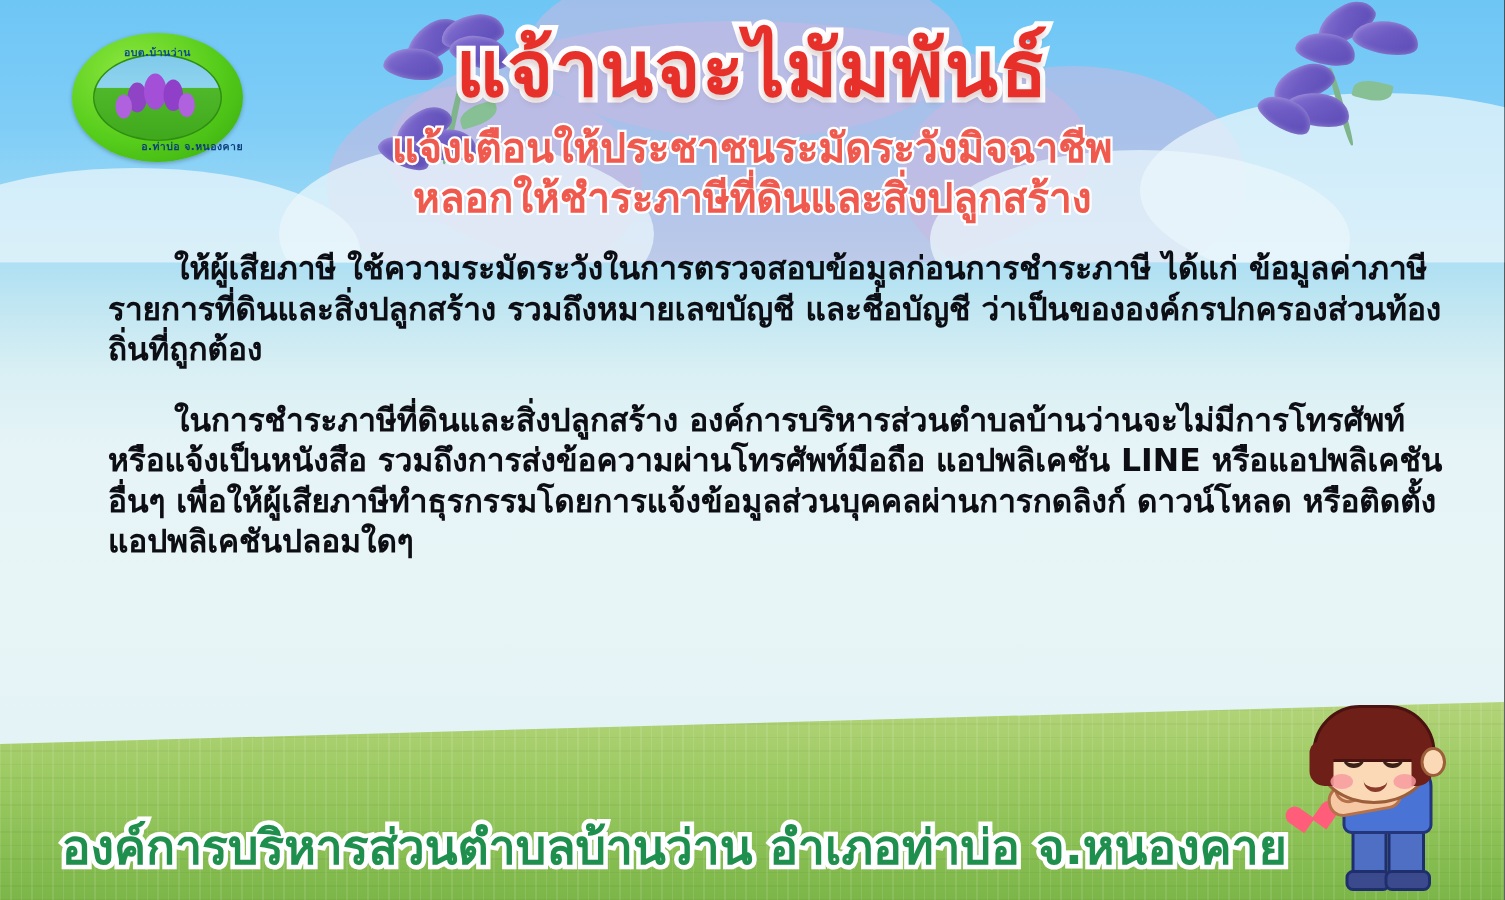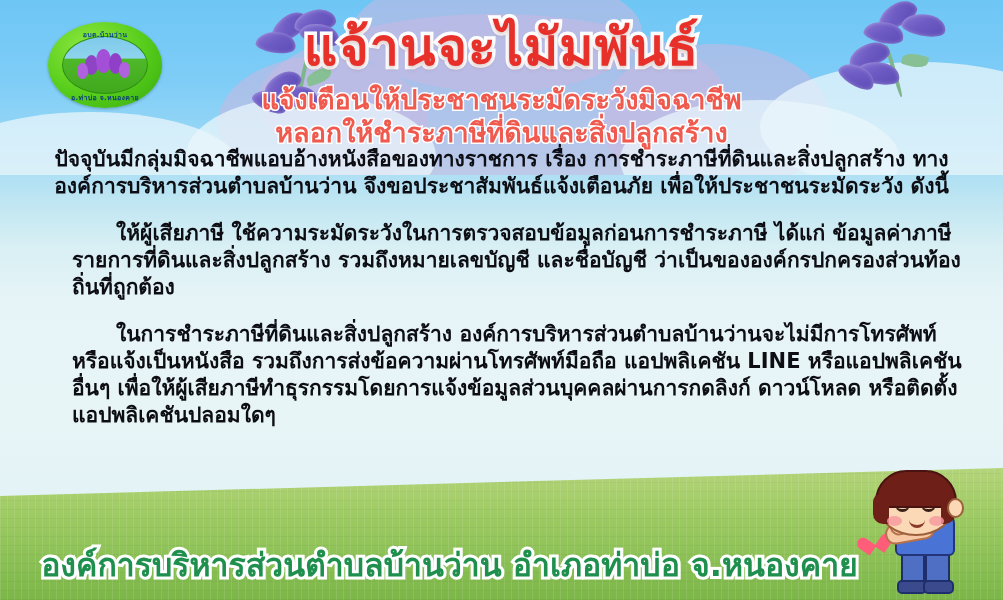--- a/index.html
+++ b/index.html
@@ -74,21 +74,21 @@
   .logo-text-top, .logo-text-bot {
     position: absolute;
     left: 0; width: 100%;
     text-align: center;
     font-size: 7px;
     font-weight: bold;
     color: #0d4a8f;
     letter-spacing: .3px;
   }
   .logo-text-top { top: 7px; }
-  .logo-text-bot { bottom: 5px; color: #0d3f7a; }
+  .logo-text-bot { bottom: 5px; color: #0d3f7a; text-align: right; }
 
   
   .petal {
     position: absolute;
     background: linear-gradient(140deg, #8f7ad6 0%, #6e5cc4 45%, #5a49b4 100%);
     border-radius: 60% 40% 55% 45% / 70% 60% 40% 30%;
     box-shadow: inset 0 0 4px rgba(255,255,255,.35);
   }
   .stem {
     position: absolute;
@@ -255,21 +255,20 @@
     <div class="petal" style="left:848px; top:44px; width:42px; height:22px; transform:rotate(-16deg);"></div>
     <div class="petal" style="left:856px; top:62px; width:44px; height:22px; transform:rotate(12deg);"></div>
     <div class="petal" style="left:838px; top:66px; width:38px; height:20px; transform:rotate(32deg);"></div>
   </div>
 
   <div class="title-main">แจ้านจะไมัมพันธ์</div>
   <div class="subtitle l2">หลอกให้ชำระภาษีที่ดินและสิ่งปลูกสร้าง</div>
   <div class="subtitle l1">แจ้งเตือนให้ประชาชนระมัดระวังมิจฉาชีพ</div>
 
   <div class="body-wrap">
-    <p class="para p1">ปัจจุบันมีกลุ่มมิจฉาชีพแอบอ้างหนังสือของทางราชการ เรื่อง การชำระภาษีที่ดินและสิ่งปลูกสร้าง ทางองค์การบริหารส่วนตำบลบ้านว่าน จึงขอประชาสัมพันธ์แจ้งเตือนภัย เพื่อให้ประชาชนระมัดระวัง ดังนี้</p>
     <p class="para p3">ให้ผู้เสียภาษี ใช้ความระมัดระวังในการตรวจสอบข้อมูลก่อนการชำระภาษี ได้แก่ ข้อมูลค่าภาษี รายการที่ดินและสิ่งปลูกสร้าง รวมถึงหมายเลขบัญชี และชื่อบัญชี ว่าเป็นขององค์กรปกครองส่วนท้องถิ่นที่ถูกต้อง</p>
     <p class="para p2">ในการชำระภาษีที่ดินและสิ่งปลูกสร้าง องค์การบริหารส่วนตำบลบ้านว่านจะไม่มีการโทรศัพท์หรือแจ้งเป็นหนังสือ รวมถึงการส่งข้อความผ่านโทรศัพท์มือถือ แอปพลิเคชัน LINE หรือแอปพลิเคชันอื่นๆ เพื่อให้ผู้เสียภาษีทำธุรกรรมโดยการแจ้งข้อมูลส่วนบุคคลผ่านการกดลิงก์ ดาวน์โหลด หรือติดตั้งแอปพลิเคชันปลอมใดๆ</p>
   </div>
 
   <div class="ground"></div>
 
   <div class="footer">องค์การบริหารส่วนตำบลบ้านว่าน อำเภอท่าบ่อ จ.หนองคาย</div>
 
   <div class="heart"></div>
 

